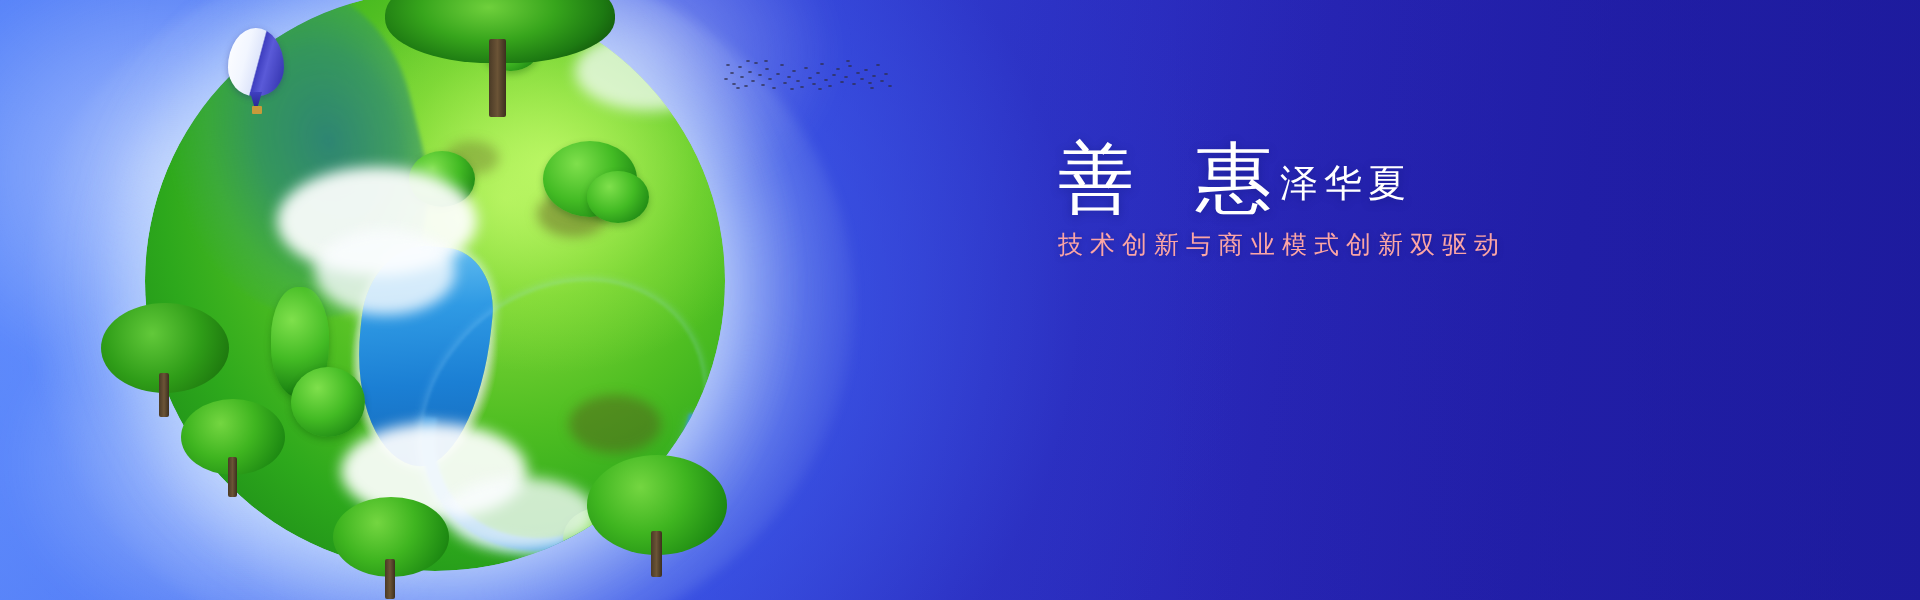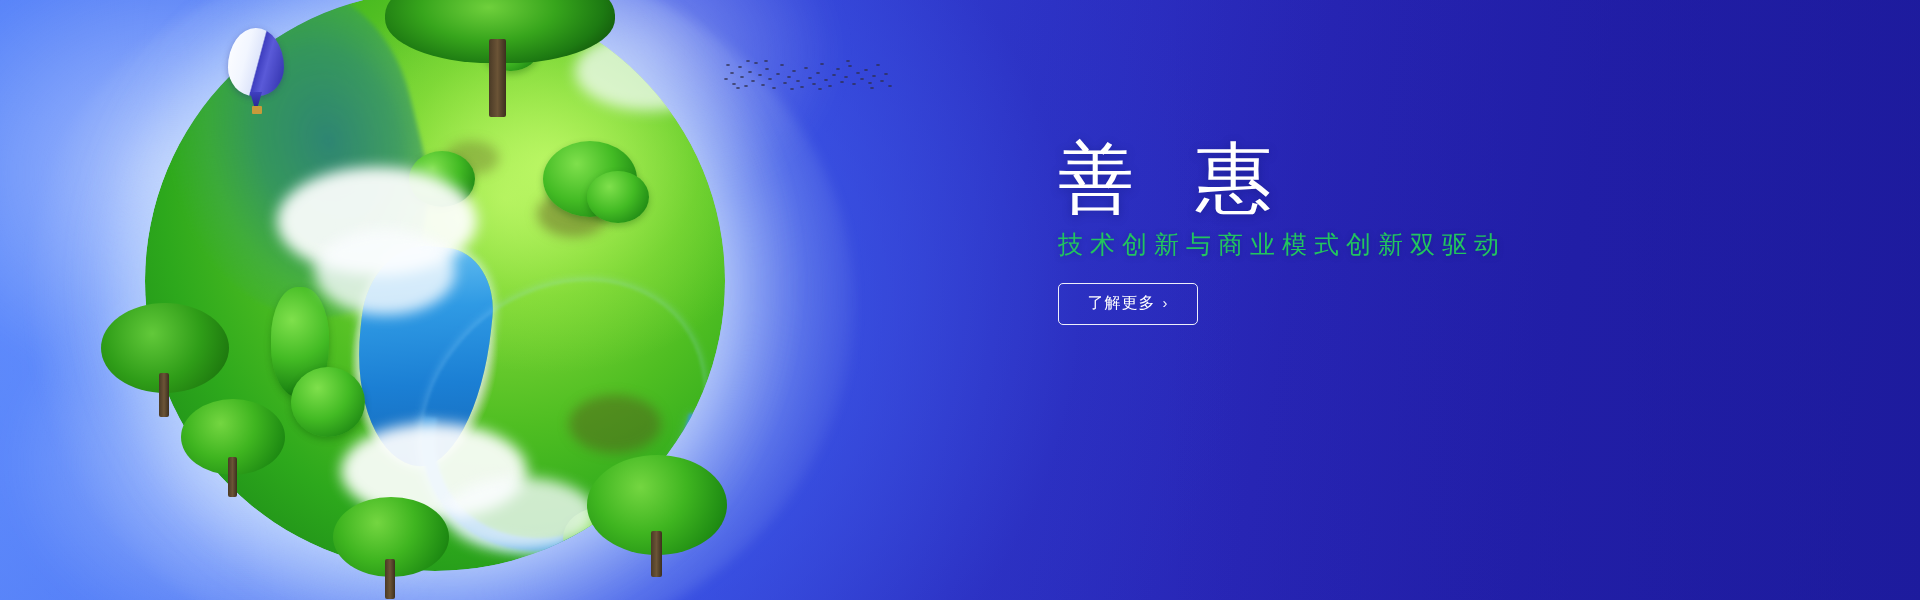--- a/index.html
+++ b/index.html
@@ -215,21 +215,21 @@
   }
   .hl-small{
     font-family:"Liberation Serif", serif;
     font-size:38px; line-height:1; font-weight:400;
     letter-spacing:6px; padding-left:8px; padding-bottom:8px;
   }
   .hl-gap{ display:inline-block; width:62px; }
 
   .subtitle{
     font-size:25px; letter-spacing:7px; font-weight:400;
-    color:#22c55e; margin-bottom:22px; white-space:nowrap;
+    color:#fca5a5; margin-bottom:22px; white-space:nowrap;
     text-shadow:0 1px 6px rgba(10,16,90,.30);
   }
   .desc{
     font-size:17px; letter-spacing:.5px; color:#f0f3ff;
     margin-bottom:26px; white-space:nowrap;
     text-shadow:0 1px 5px rgba(10,16,90,.30);
   }
   .cta{
     display:inline-flex; align-items:center; justify-content:center; gap:7px;
     width:140px; height:42px;
@@ -365,23 +365,20 @@
       <span class="bird" style="left: 126px; top: 8px;"></span>
       <span class="bird" style="left: 150px; top: 35px;"></span>
     </div>
 
   <div class="content">
 
     <div class="headline">
       <span class="hl-big">善</span>
       <span class="hl-gap"></span>
       <span class="hl-big">惠</span>
+      <span class="hl-small">泽华夏</span>
     </div>
 
     <div class="subtitle">技术创新与商业模式创新双驱动</div>
 
-    <button class="cta">
-      <span>了解更多</span>
-      <span class="chev">›</span>
-    </button>
   </div>
 
 </div>
 
 </body></html>

